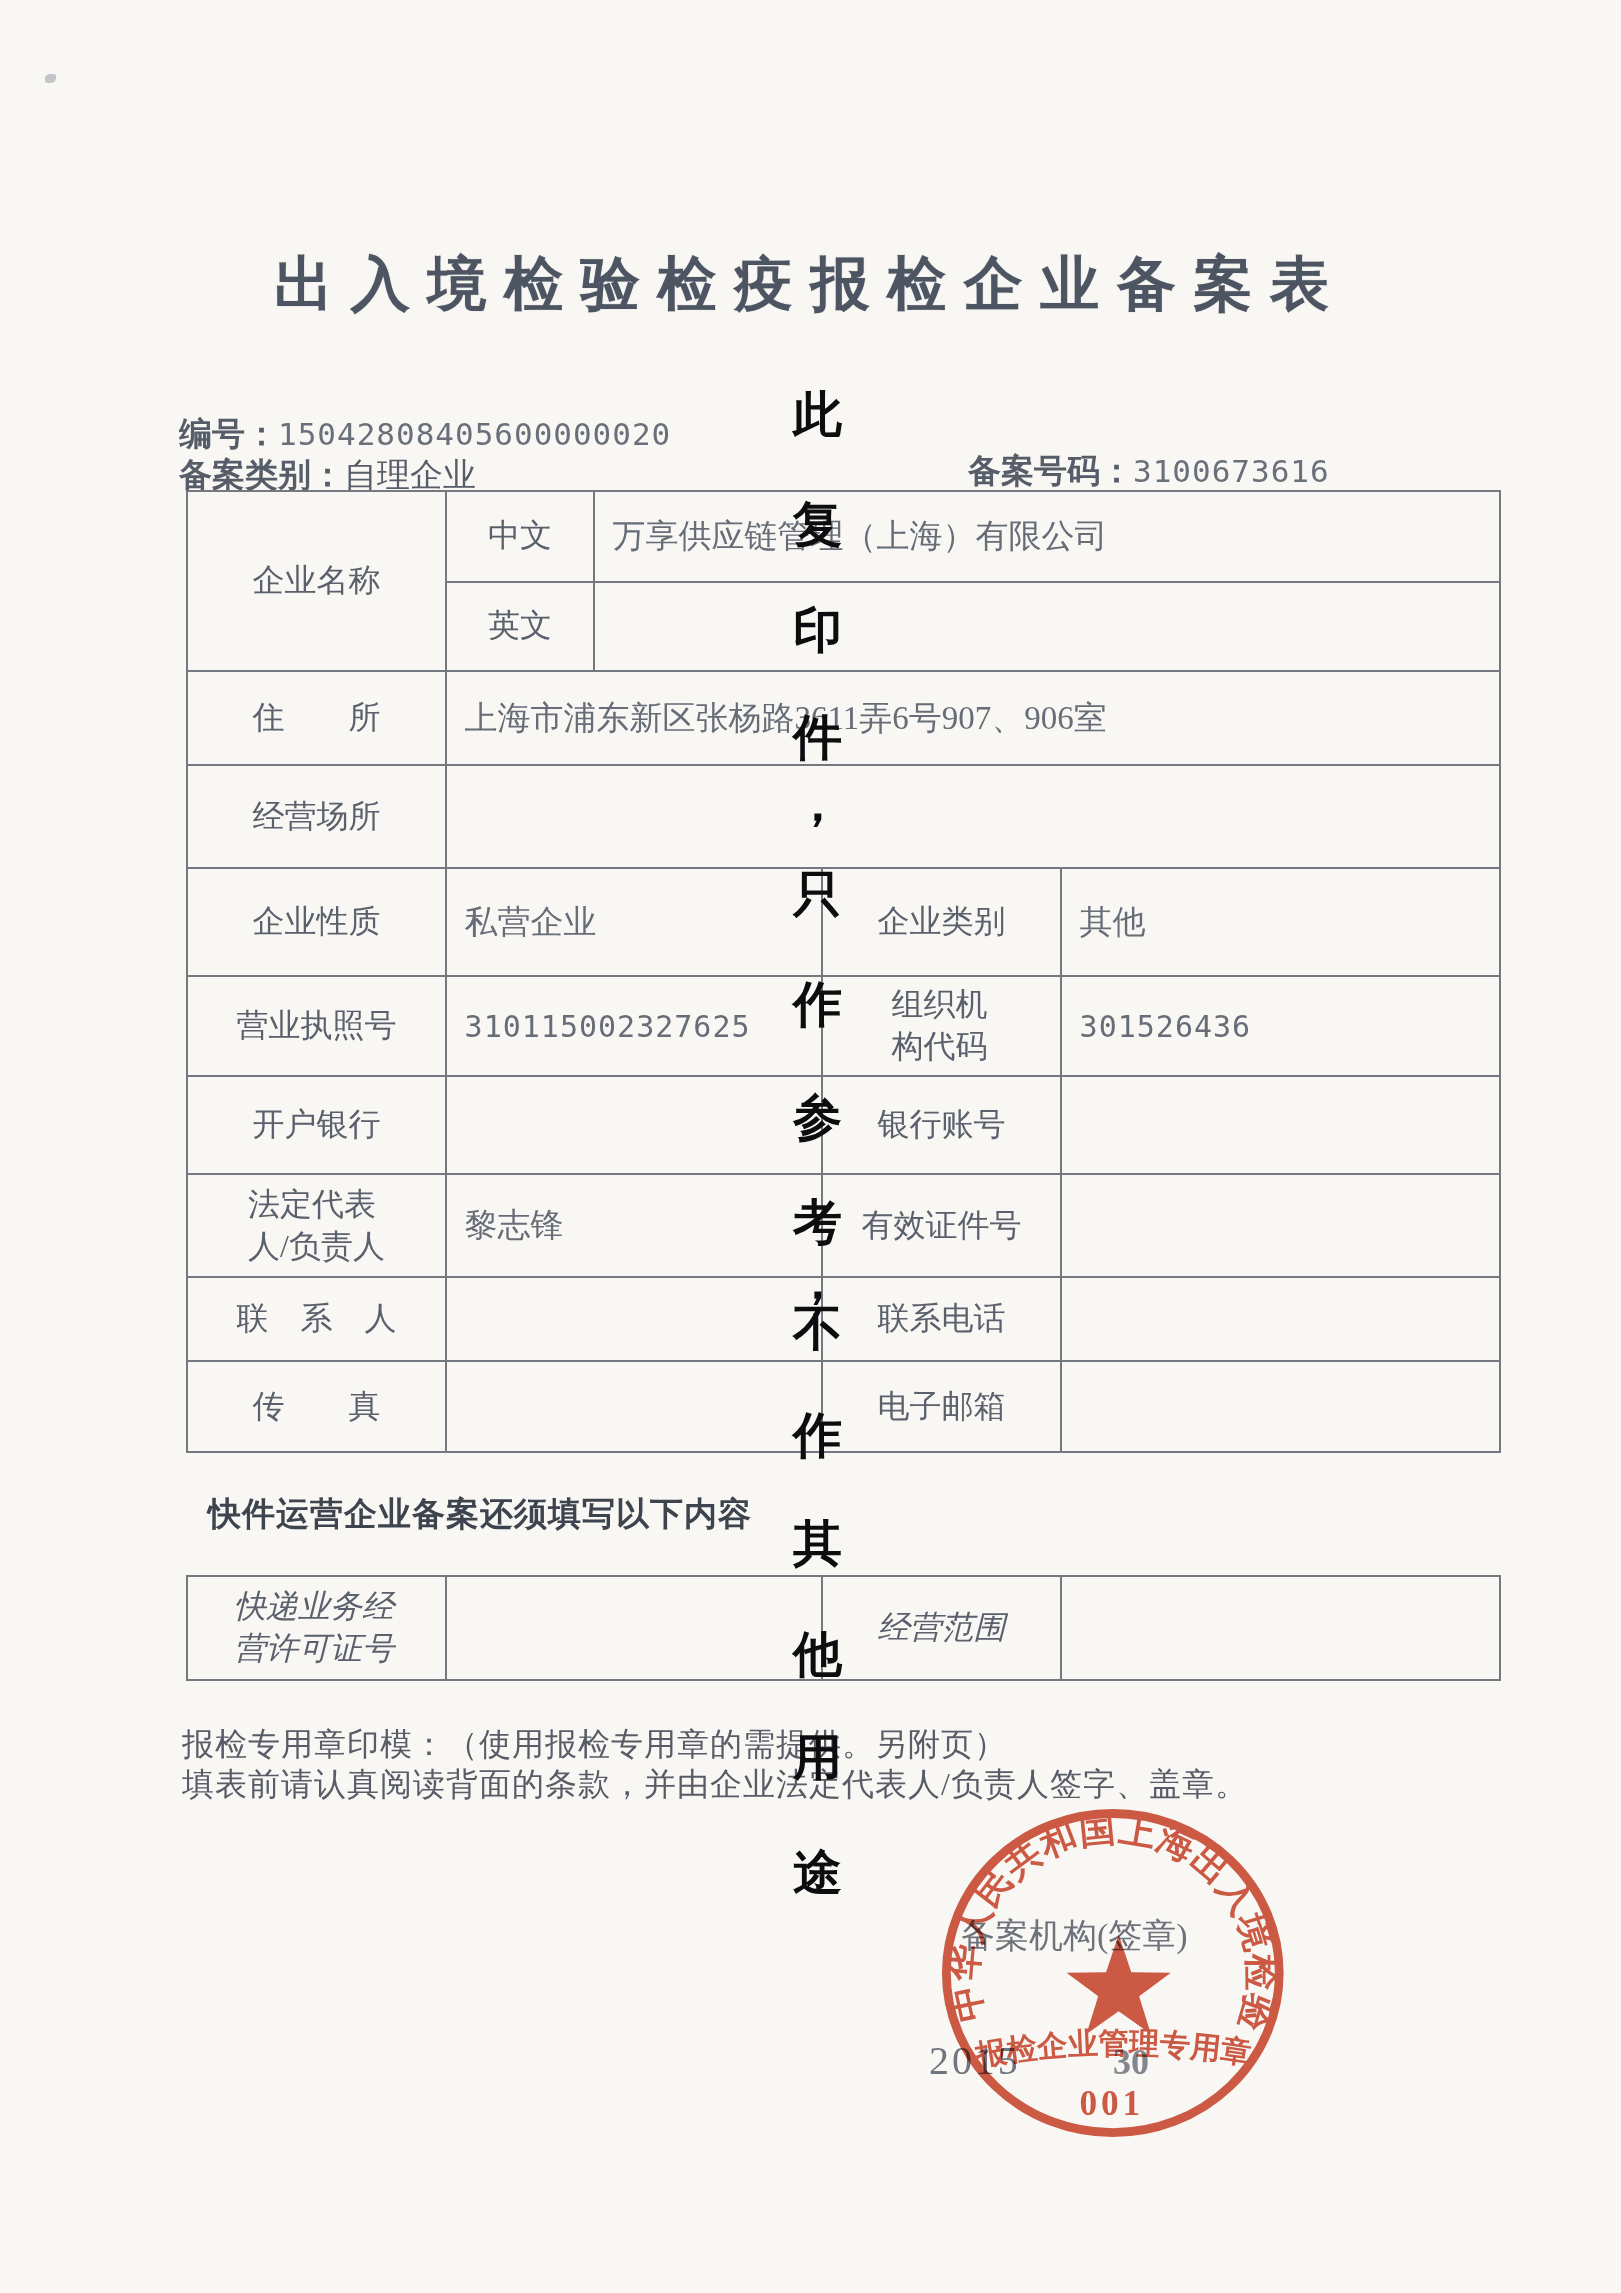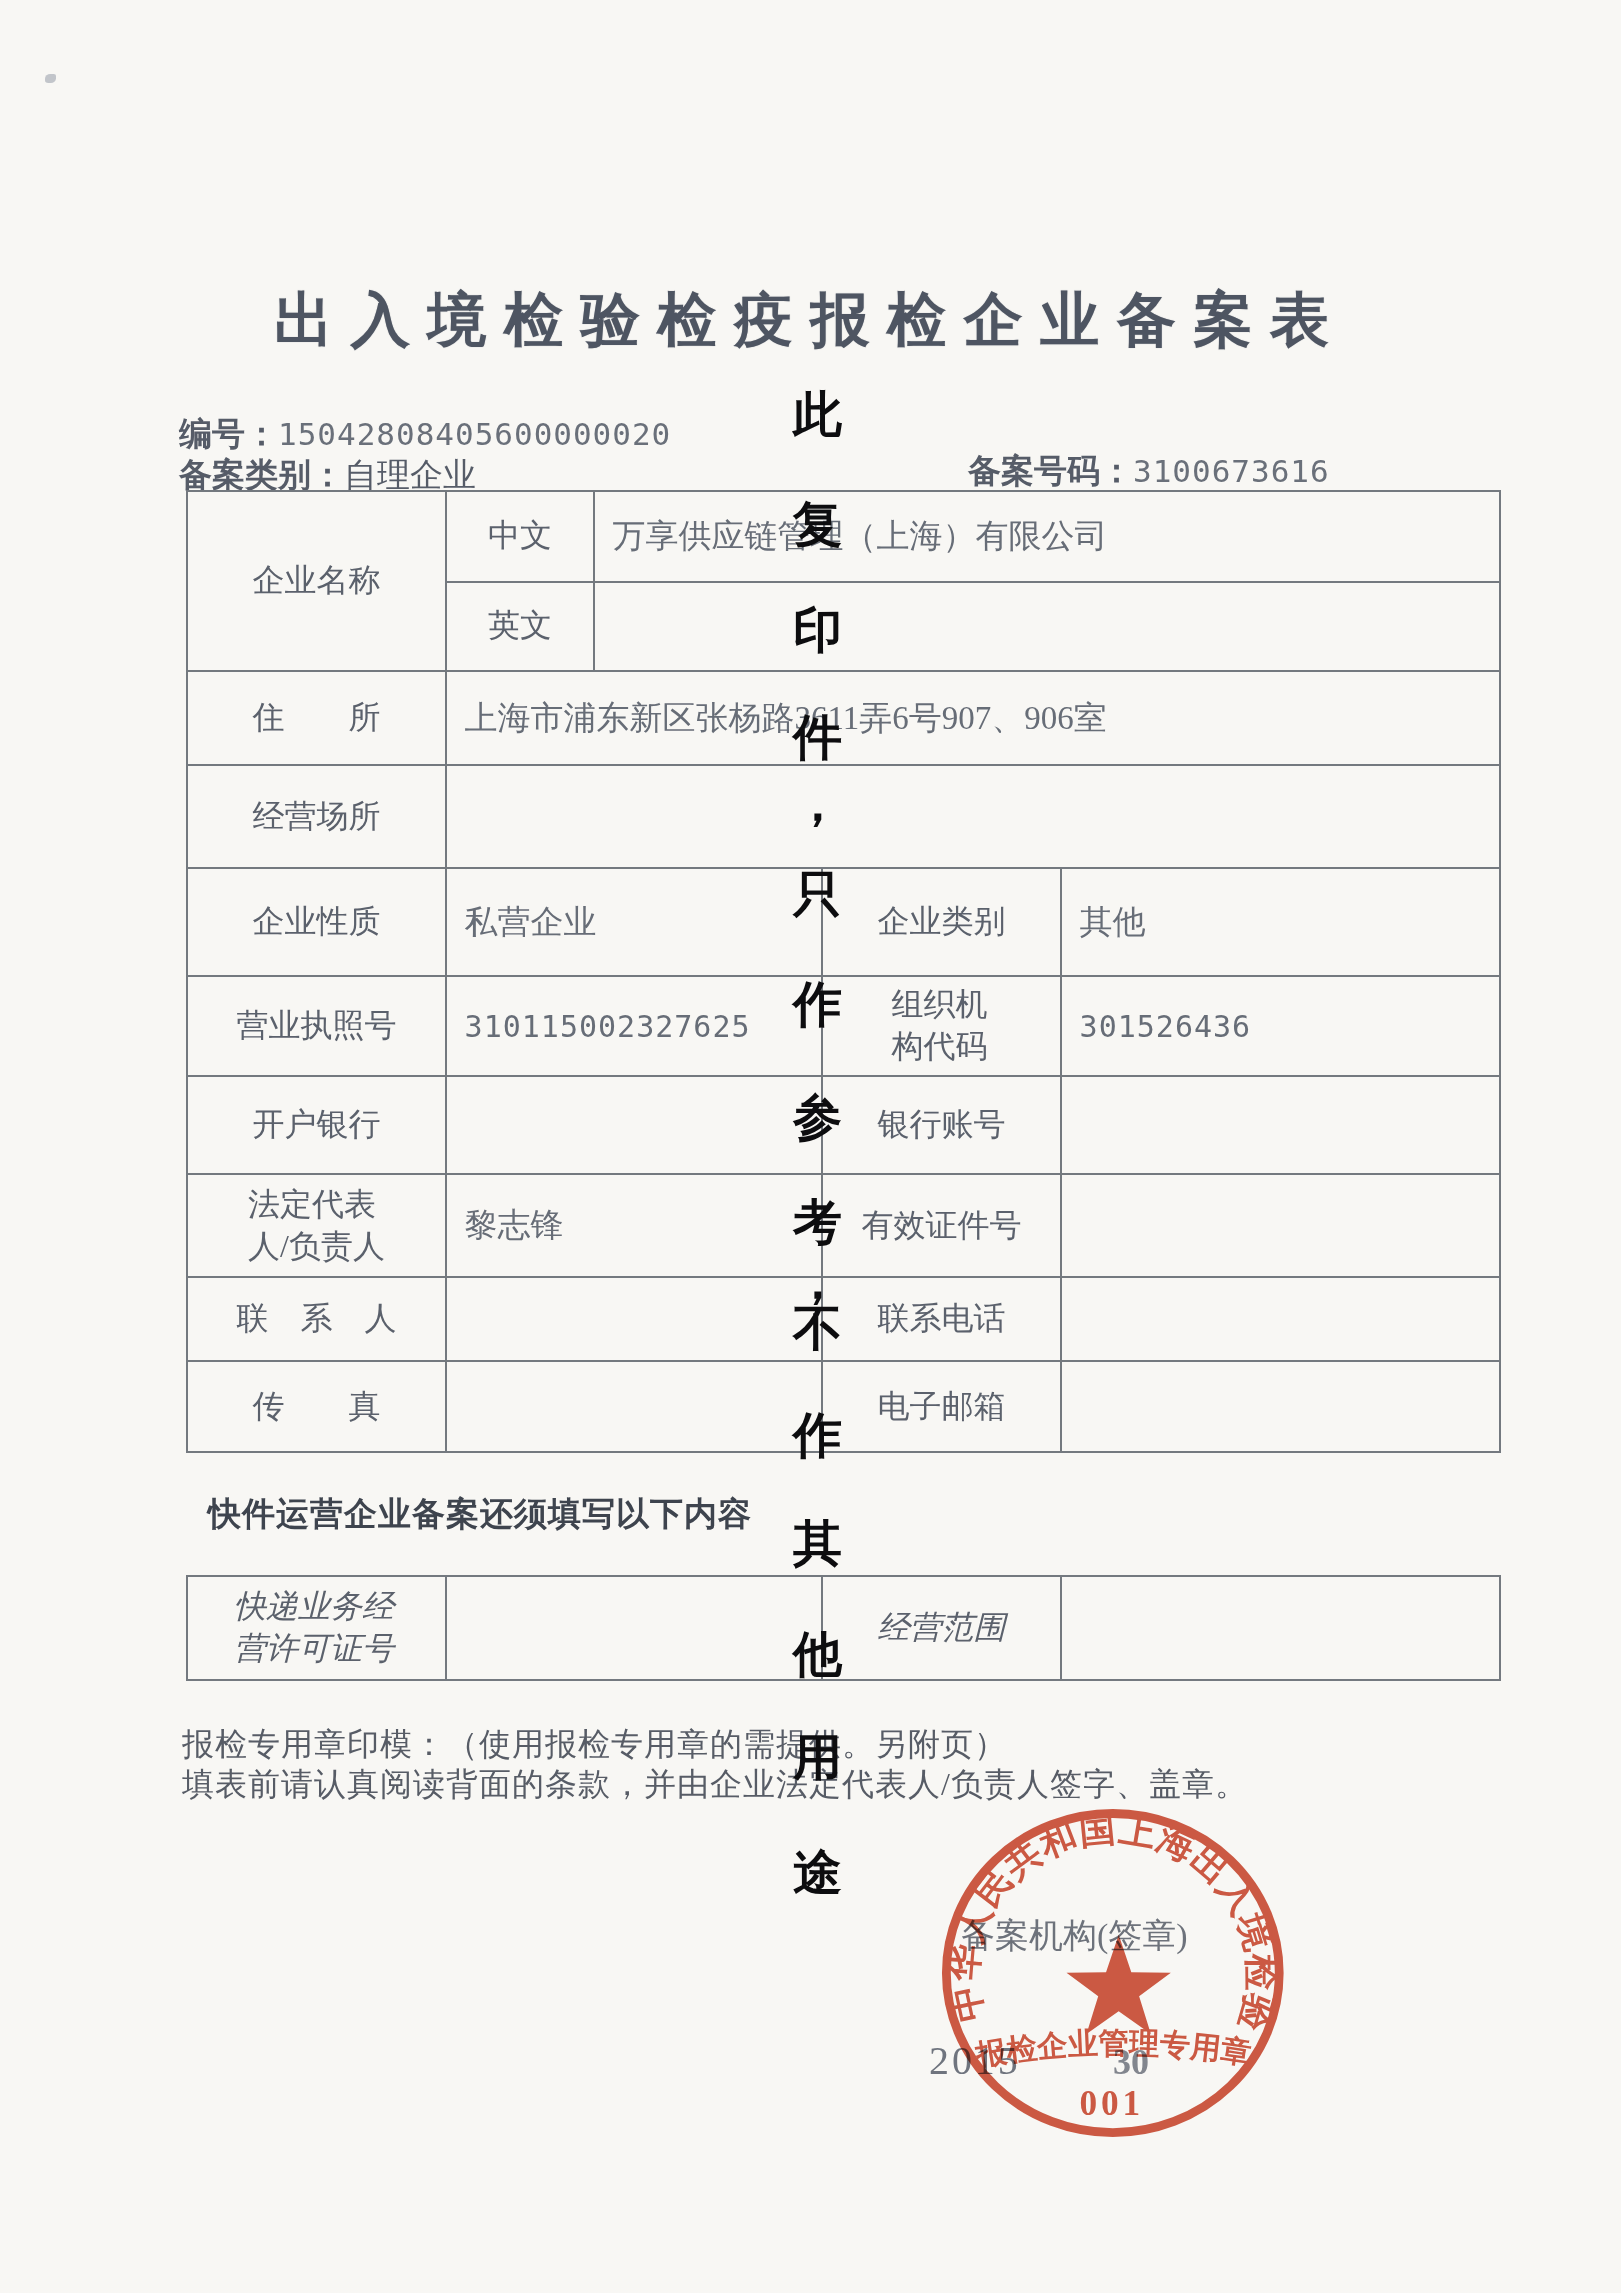--- a/index.html
+++ b/index.html
@@ -9,21 +9,21 @@
     background:#f8f7f4; overflow:hidden;
     font-family:"Liberation Serif","DejaVu Serif",serif;
     color:#5c626d;
   }
   .abs { position:absolute; }
 
   
   #doc-title {
     top:245px; left:0; width:100%; text-align:center;
     font-size:59px; font-weight:bold; letter-spacing:17.6px;
-    color:#4e5562; text-shadow:0 0 1px rgba(78,85,98,.45);margin-top:36px;
+    color:#4e5562; text-shadow:0 0 1px rgba(78,85,98,.45);
   }
   .hdr-line { font-size:33px; color:#565c68; }
   .hdr-line b { font-weight:bold; }
   .digits { font-family:"DejaVu Sans Mono",monospace; font-size:31px; letter-spacing:1px; color:#6a707a; }
   #serial-line   { top:412px; left:179px; }
   #category-line { top:453px; left:179px; }
   #recordno-line { top:449px; left:968px; }
 
   
   .tbl { position:absolute; border:2px solid #74797f; background:transparent; }

